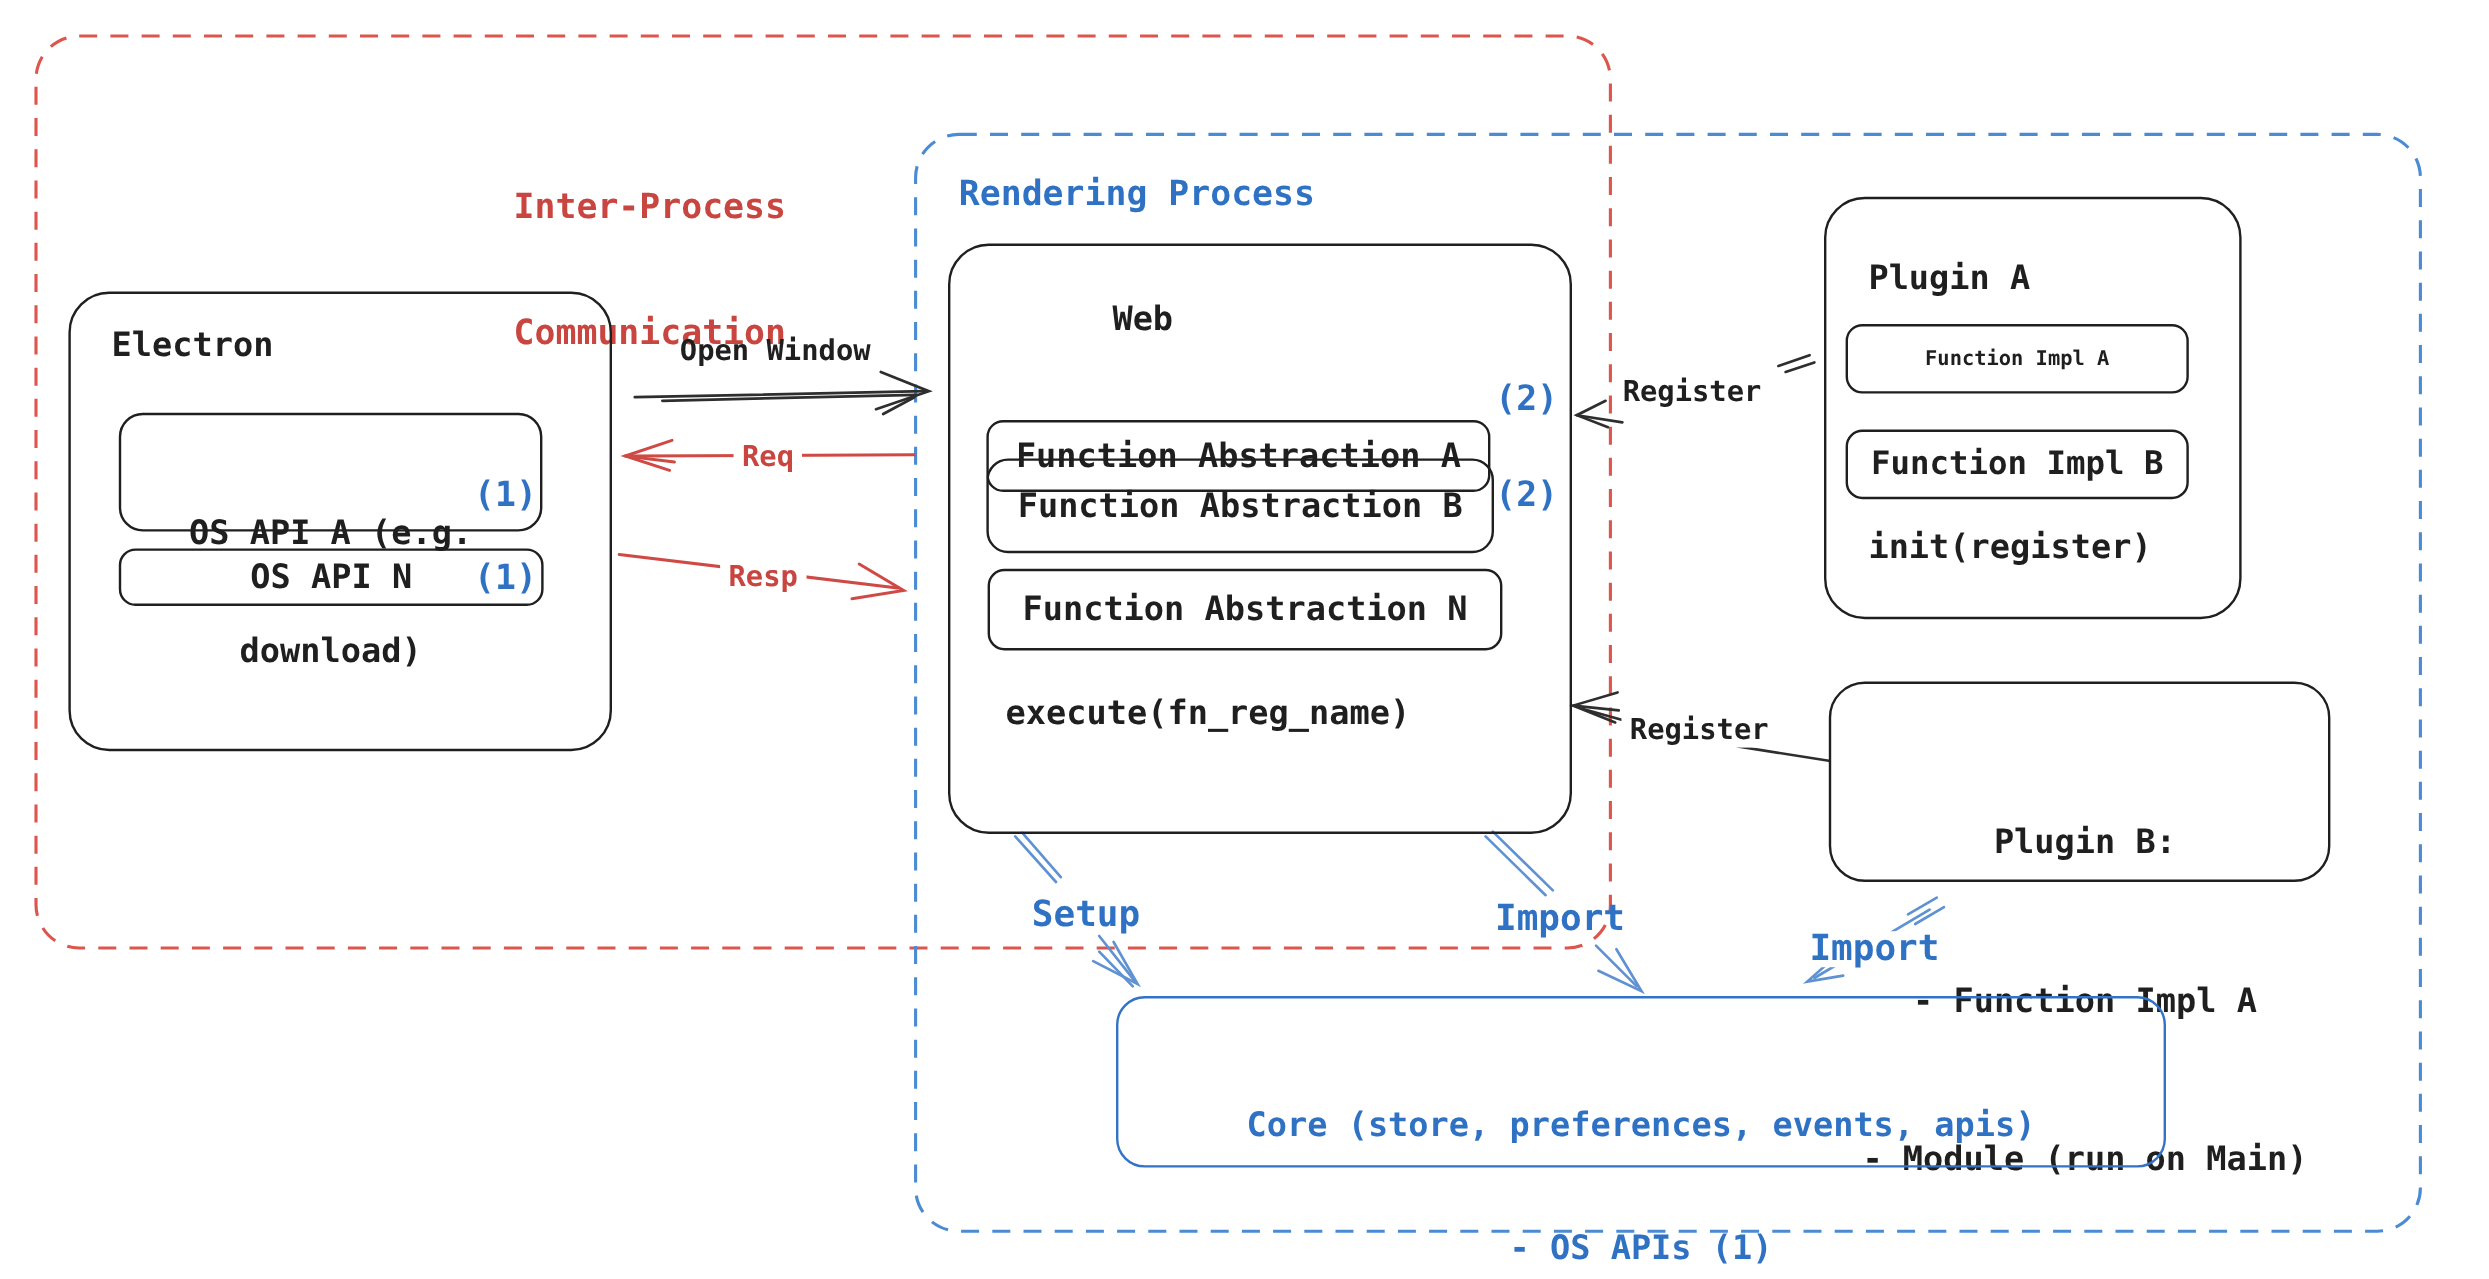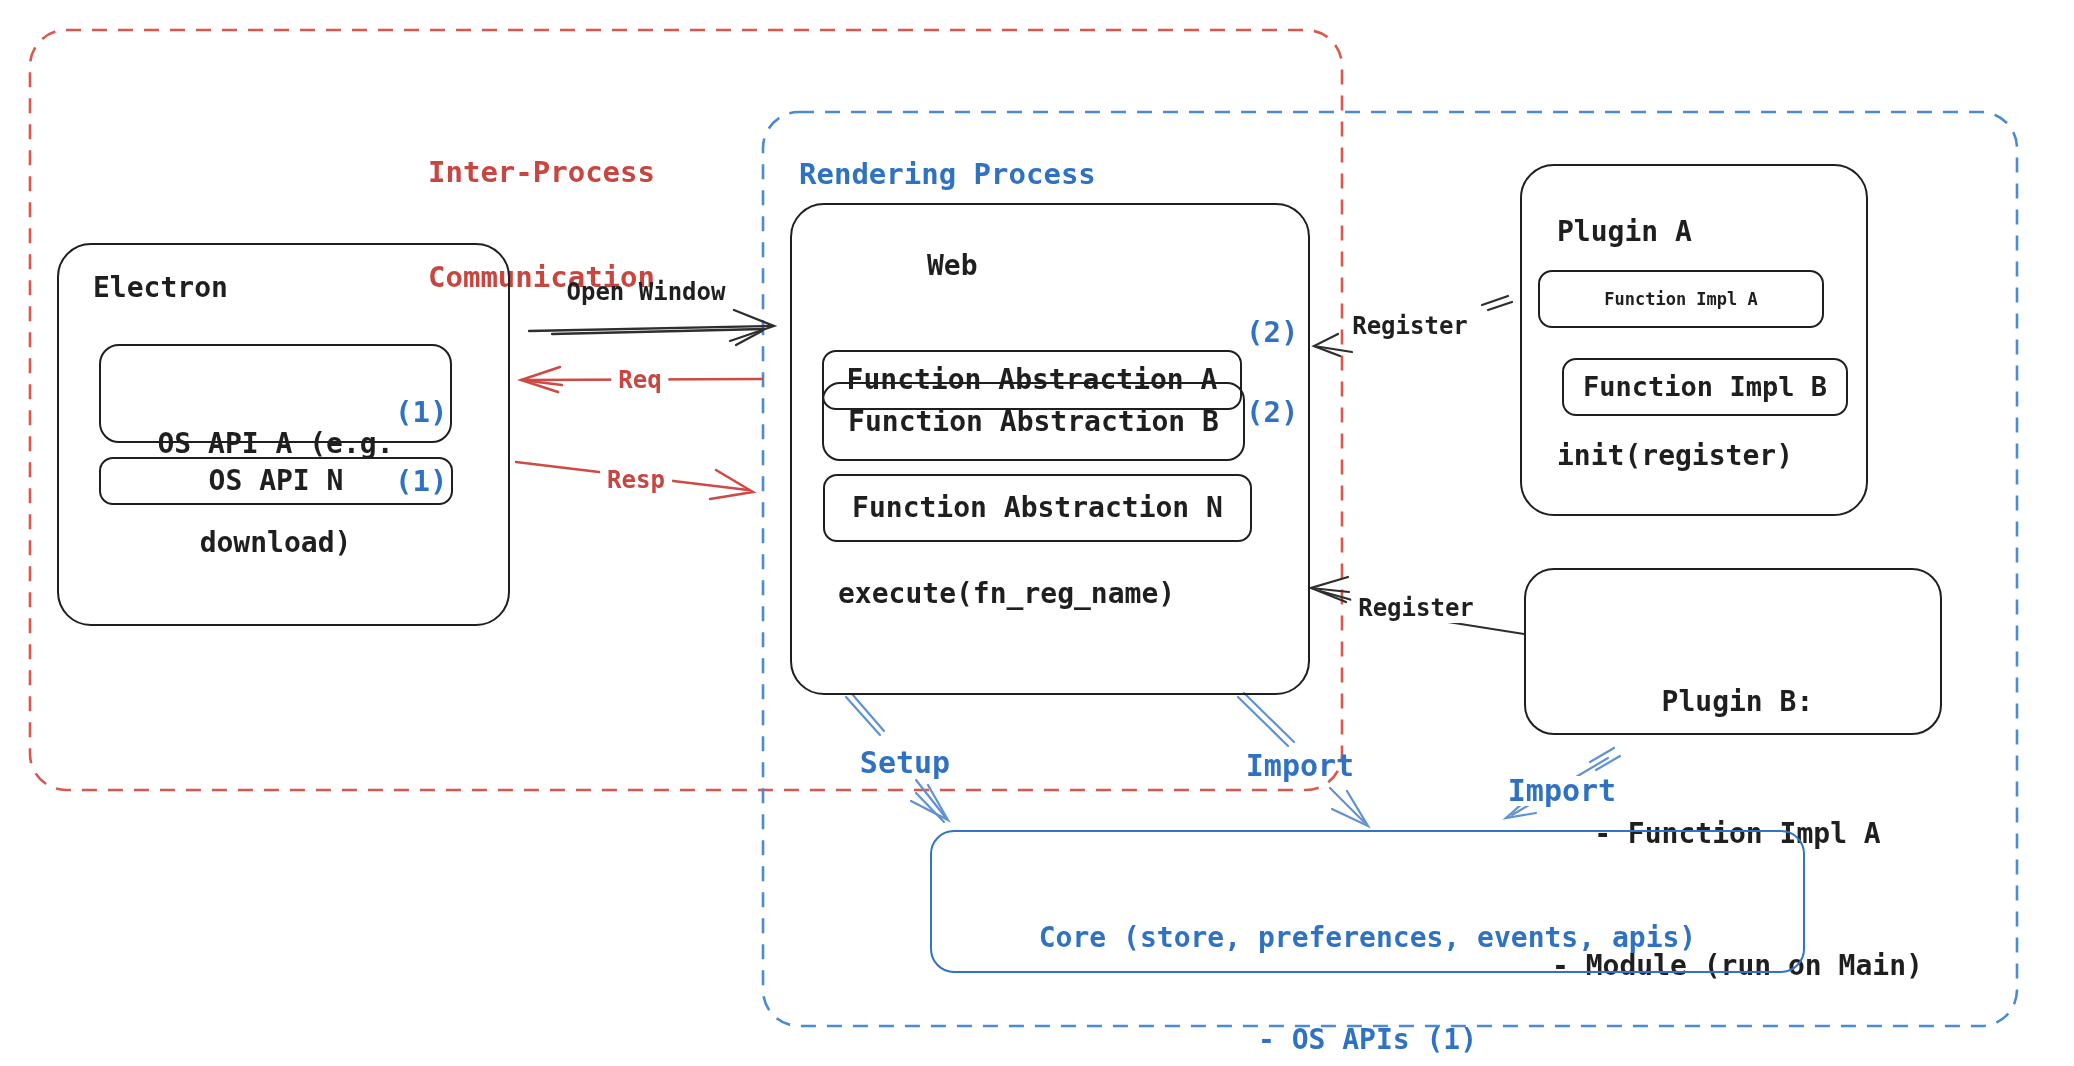--- a/index.html
+++ b/index.html
@@ -89,21 +89,21 @@
       <path d="M1590 762 L1614 748"></path>
       <path d="M1596 770 L1620 756"></path>
       <path d="M1536 813 L1506 818 L1532 795"></path>
     </g>
   </svg>
 
   <div class="txt red-txt lines" style="left:428px;top:85px;line-height:35px;font-size:29px;">
     <div>Inter-Process</div>
     <div>Communication</div>
   </div>
-  <div class="txt blue-txt" style="left:799px;top:144px;font-size:29px;margin-top:13px;">Rendering Process</div>
+  <div class="txt blue-txt" style="left:799px;top:144px;font-size:29px;">Rendering Process</div>
 
   <div class="box" style="left:57px;top:243px;width:453px;height:383px;border-radius:34px;"></div>
   <div class="txt" style="left:93px;top:271px;">Electron</div>
 
   <div class="box" style="left:99px;top:344px;width:353px;height:99px;border-radius:20px;">
     <div class="txt lines" style="position:absolute;left:0;top:15px;width:100%;text-align:center;line-height:33px;">
       <div>OS API A (e.g.</div>
       <div>download)</div>
     </div>
     <span class="ref" style="left:294px;top:51px;">(1)</span>
@@ -132,21 +132,21 @@
   </div>
 
   <div class="txt" style="left:838px;top:577px;">execute(fn_reg_name)</div>
 
   <div class="box" style="left:1520px;top:164px;width:348px;height:352px;border-radius:34px;"></div>
   <div class="txt" style="left:1557px;top:215px;">Plugin A</div>
 
   <div class="box center-in" style="left:1538px;top:270px;width:286px;height:58px;border-radius:14px;">
     <span class="txt" style="position:static;font-size:17px;">Function Impl A</span>
   </div>
-  <div class="box center-in" style="left:1538px;top:358px;width:286px;height:58px;border-radius:14px;margin-left:24px;">
+  <div class="box center-in" style="left:1538px;top:358px;width:286px;height:58px;border-radius:14px;">
     <span class="txt" style="position:static;font-size:27px;">Function Impl B</span>
   </div>
   <div class="txt" style="left:1557px;top:439px;">init(register)</div>
 
   <div class="box" style="left:1524px;top:568px;width:418px;height:167px;border-radius:30px;"></div>
   <div class="txt lines" style="left:1552px;top:592px;line-height:44px;">
     <div>Plugin B:</div>
     <div>- Function Impl A</div>
     <div>- Module (run on Main)</div>
   </div>

